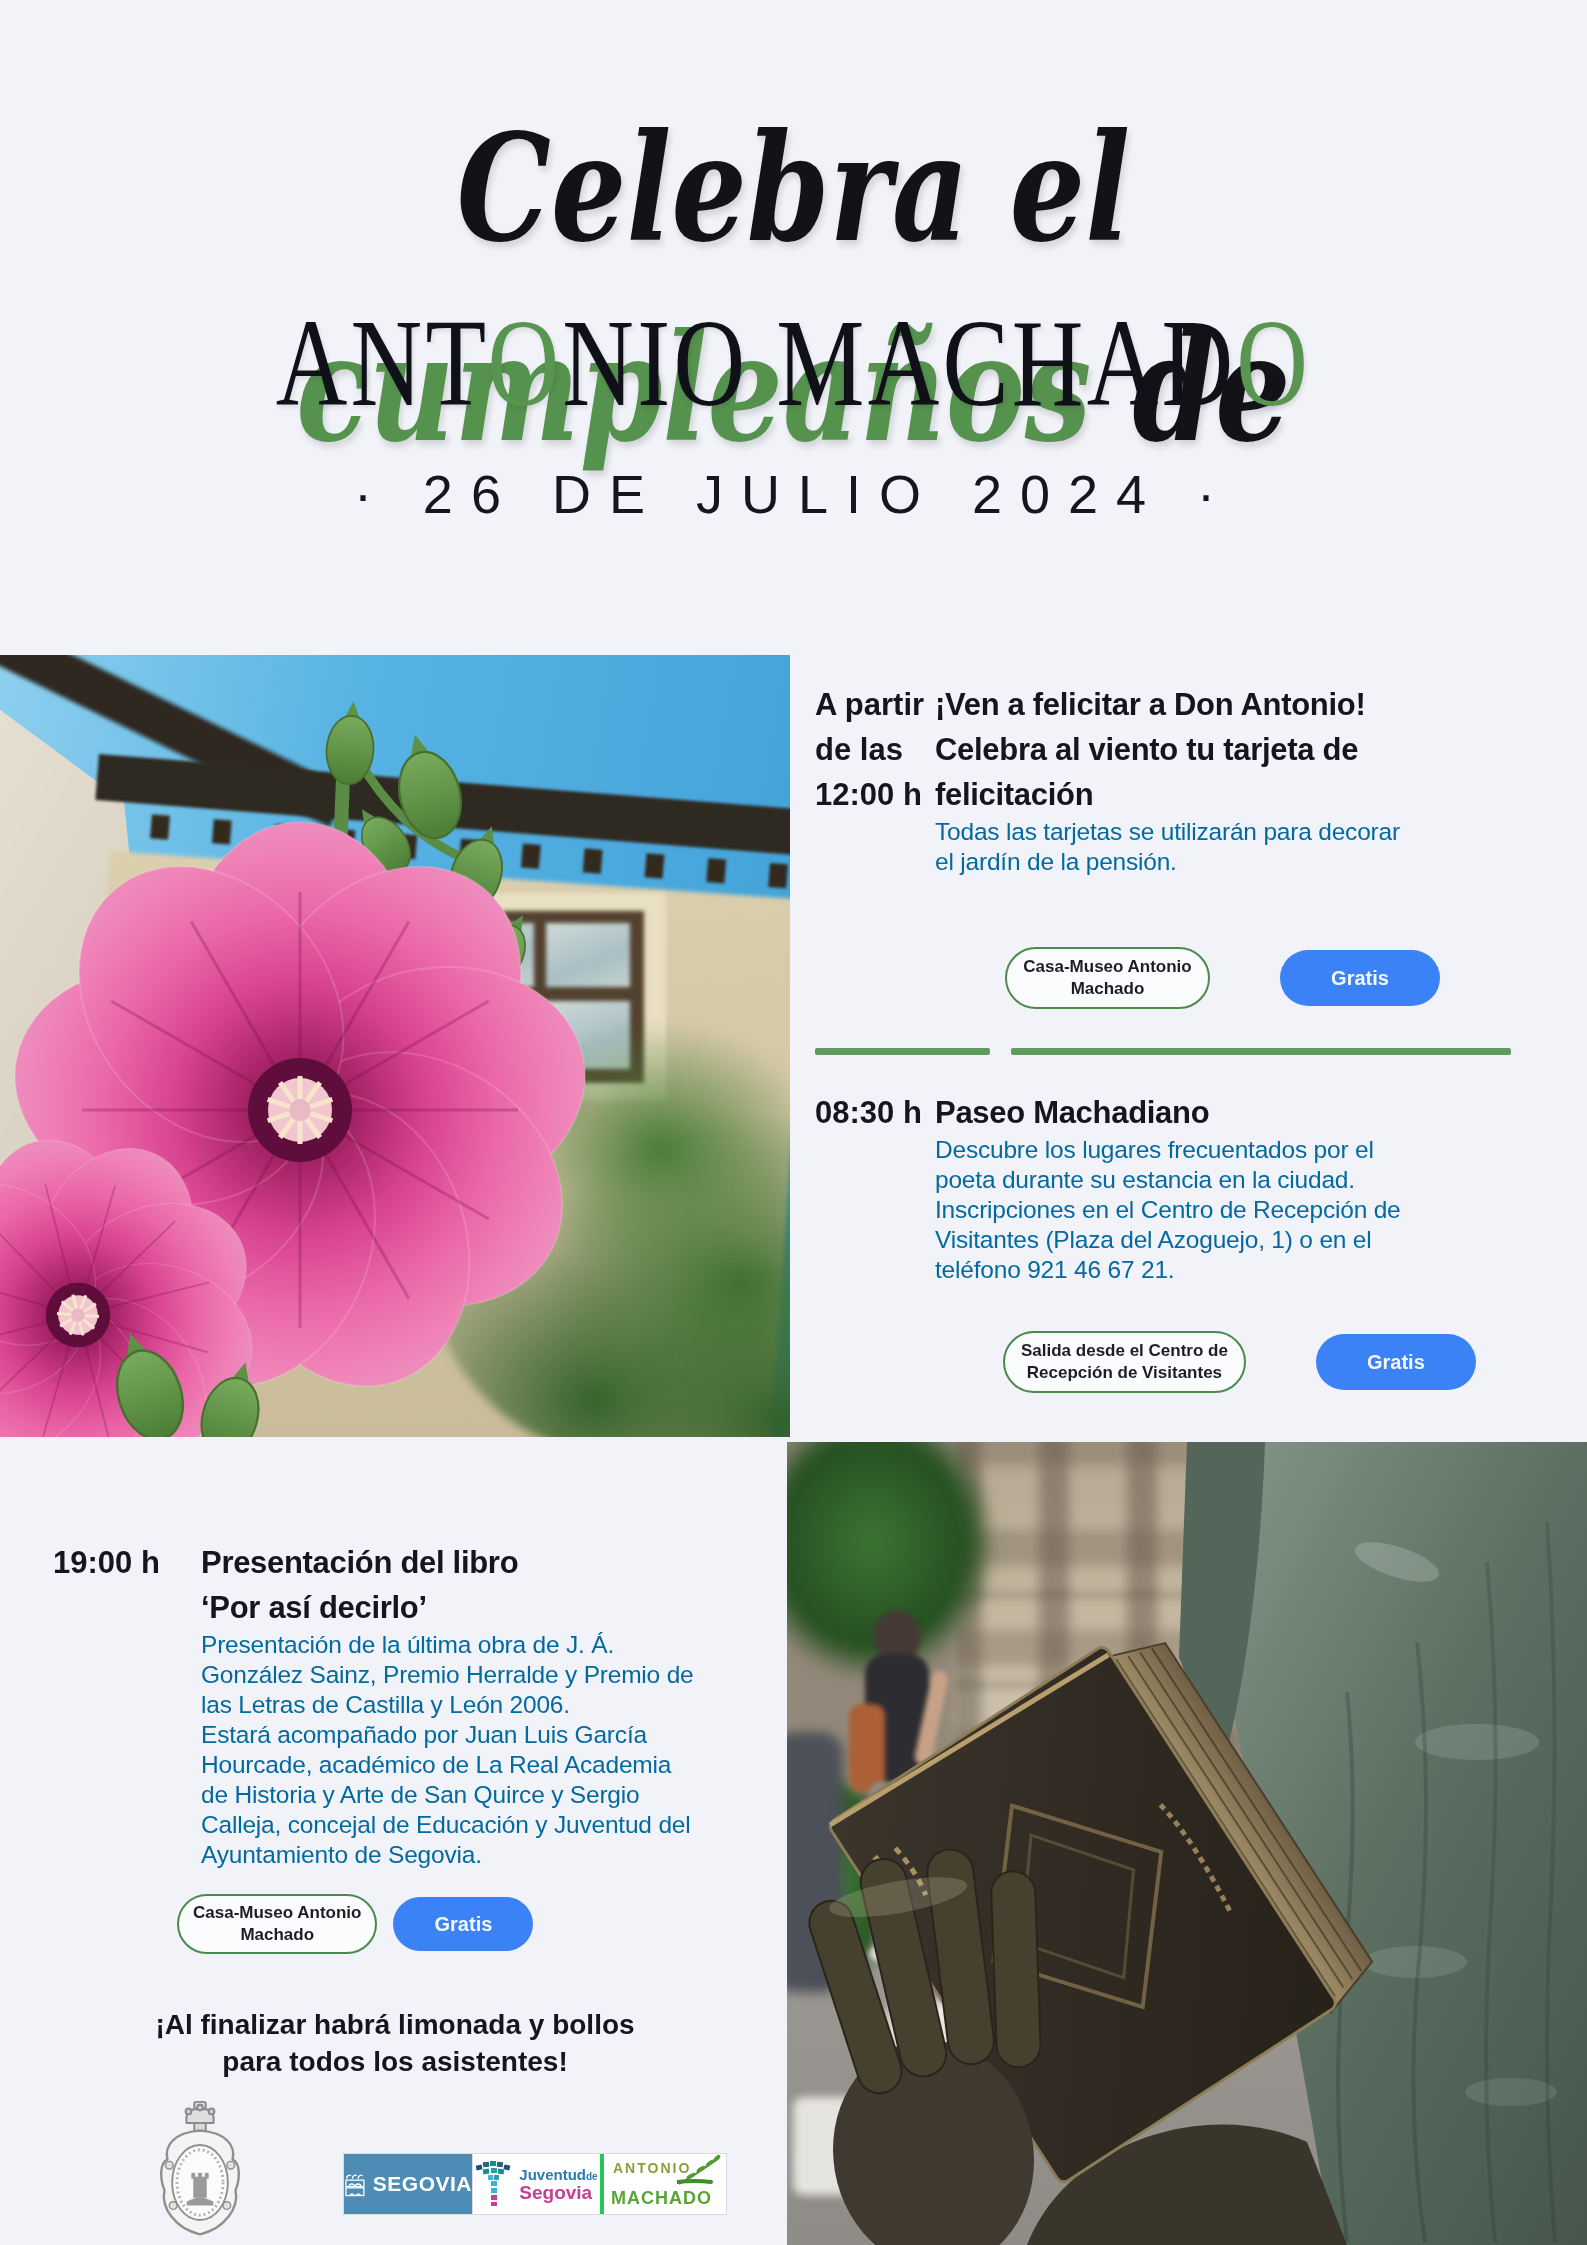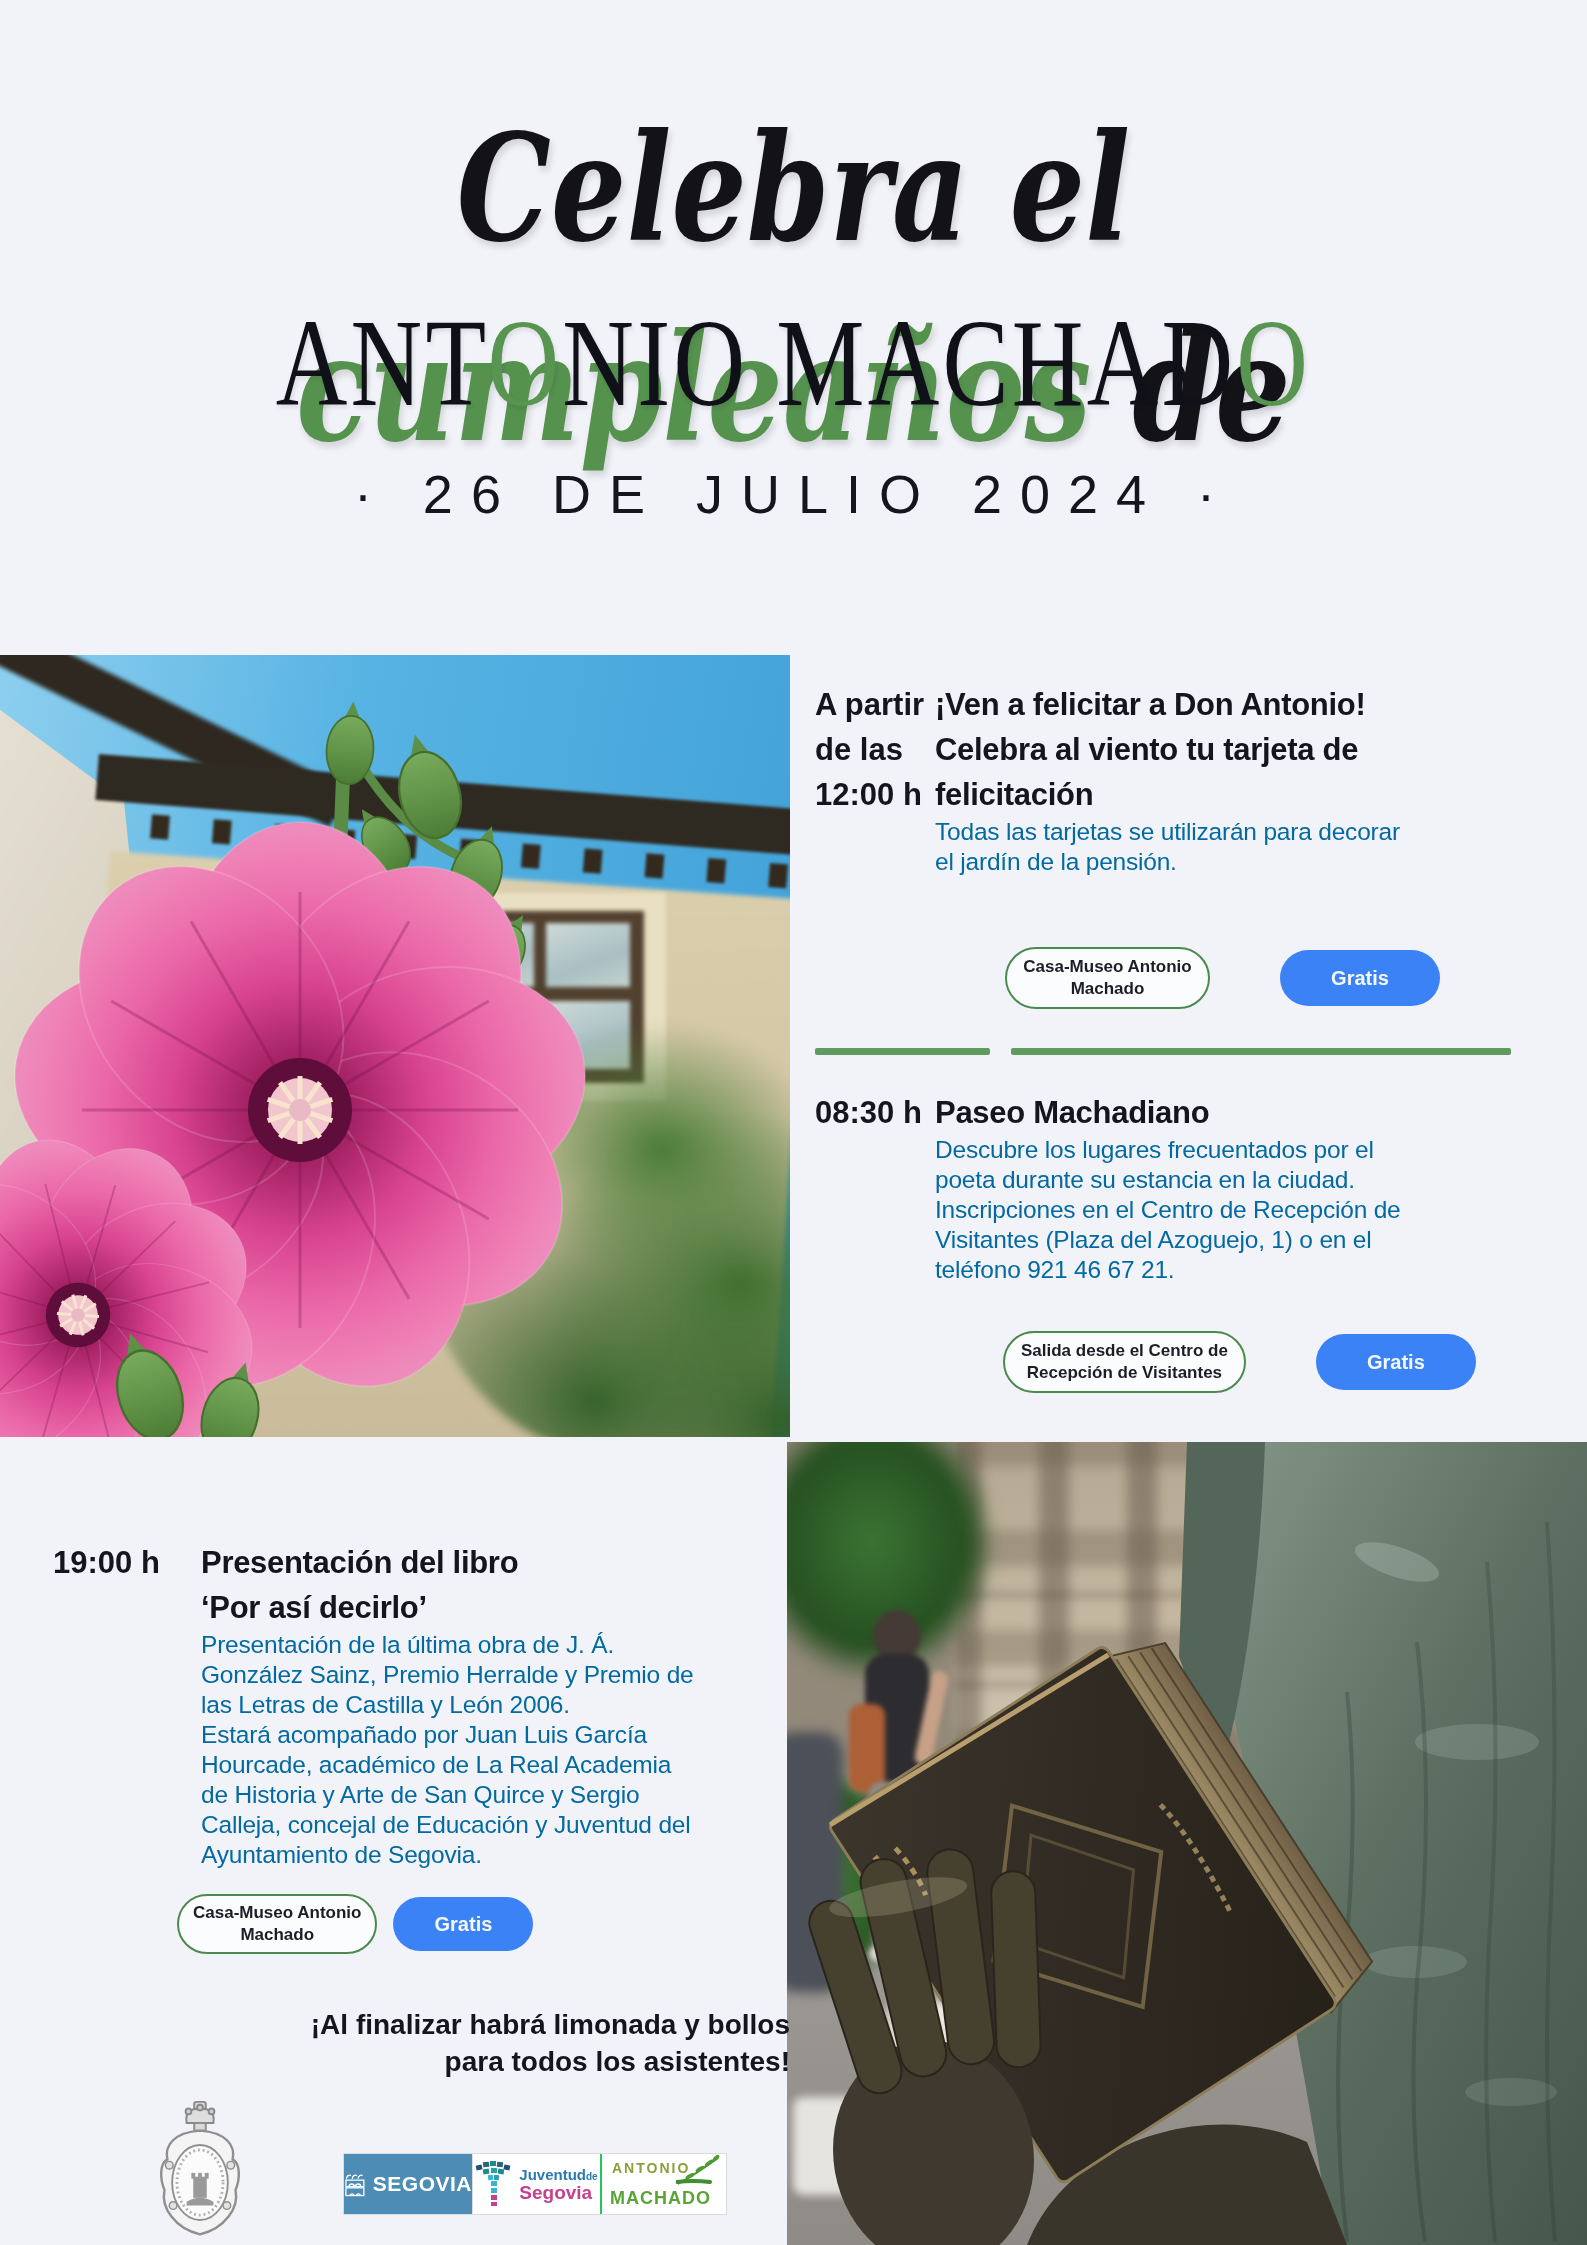--- a/index.html
+++ b/index.html
@@ -62,21 +62,21 @@
   .event-2 .event-body{width:575px;}
   .event-2 .badge-row{margin-top:46px;margin-left:68px;gap:70px;}
   .event-3{left:53px;top:1540px;width:720px;}
   .event-3 .event-time{width:130px;}
   .event-3 .event-body{width:565px;margin-left:18px;}
   .event-3 .badge-row{margin-top:24px;margin-left:-24px;gap:16px;}
   .event-3 .location-pill{min-width:150px;padding:6px 14px;}
   .event-3 .price-pill{min-width:140px;padding:14px 24px;}
 
   .note{
-    position:absolute;left:0;top:2006px;width:790px;text-align:right;
+    position:absolute;left:0;top:2006px;width:790px;text-align:center;
     font-weight:bold;font-size:28px;line-height:37px;color:#15151d;
   }
 
   
   .photo{position:absolute;overflow:hidden;background:#cfd4d8;}
   .flower-photo{left:0;top:655px;width:790px;height:782px;}
   .statue-photo{left:787px;top:1442px;width:800px;height:803px;}
   .photo .layer{position:absolute;}
 
   
@@ -138,21 +138,21 @@
     display:flex;background:#ffffff;border:1px solid #dcdcdc;box-sizing:border-box;
   }
   .logo-cell{position:relative;display:flex;align-items:center;justify-content:center;box-sizing:border-box;height:100%;}
   .logo-segovia{width:128px;background:#4d8cb5;gap:7px;}
   .logo-segovia .seg-text{color:#ffffff;font-weight:bold;font-size:21px;letter-spacing:0.5px;}
   .logo-turismo{width:128px;border-left:1px solid #dcdcdc;gap:6px;background:#ffffff;}
   .turismo-text{line-height:1;text-align:left;}
   .turismo-line1{color:#2a7ab5;font-weight:bold;font-size:15px;}
   .turismo-de{color:#2a7ab5;font-weight:bold;font-size:10px;}
   .turismo-line2{color:#c5408f;font-weight:bold;font-size:19px;}
-  .logo-machado{width:126px;border-left:2px solid #22c55e;background:#ffffff;}
+  .logo-machado{width:126px;border-left:4px solid #22c55e;background:#ffffff;}
   .machado-box{position:relative;width:108px;height:52px;}
   .machado-line1{position:absolute;left:2px;top:2px;color:#8f9c3c;font-size:14px;letter-spacing:2px;font-weight:bold;}
   .machado-line2{position:absolute;left:0px;top:30px;color:#5aa436;font-size:18px;letter-spacing:1px;font-weight:bold;}
   .machado-sprig{position:absolute;right:-4px;top:-4px;}
 </style>
 </head>
 <body>
 
 <div class="poster">
 

